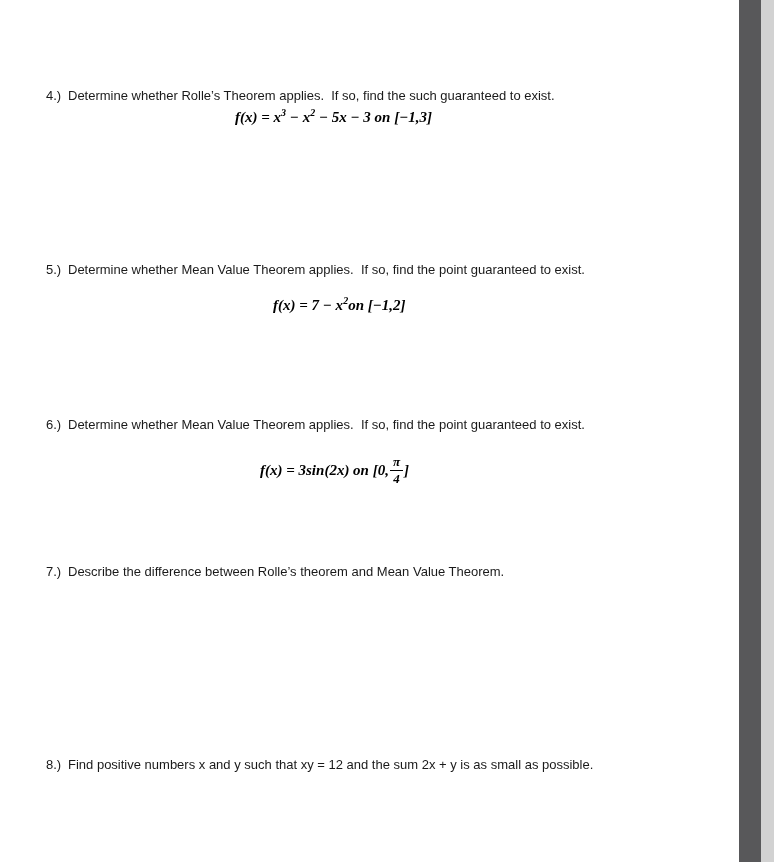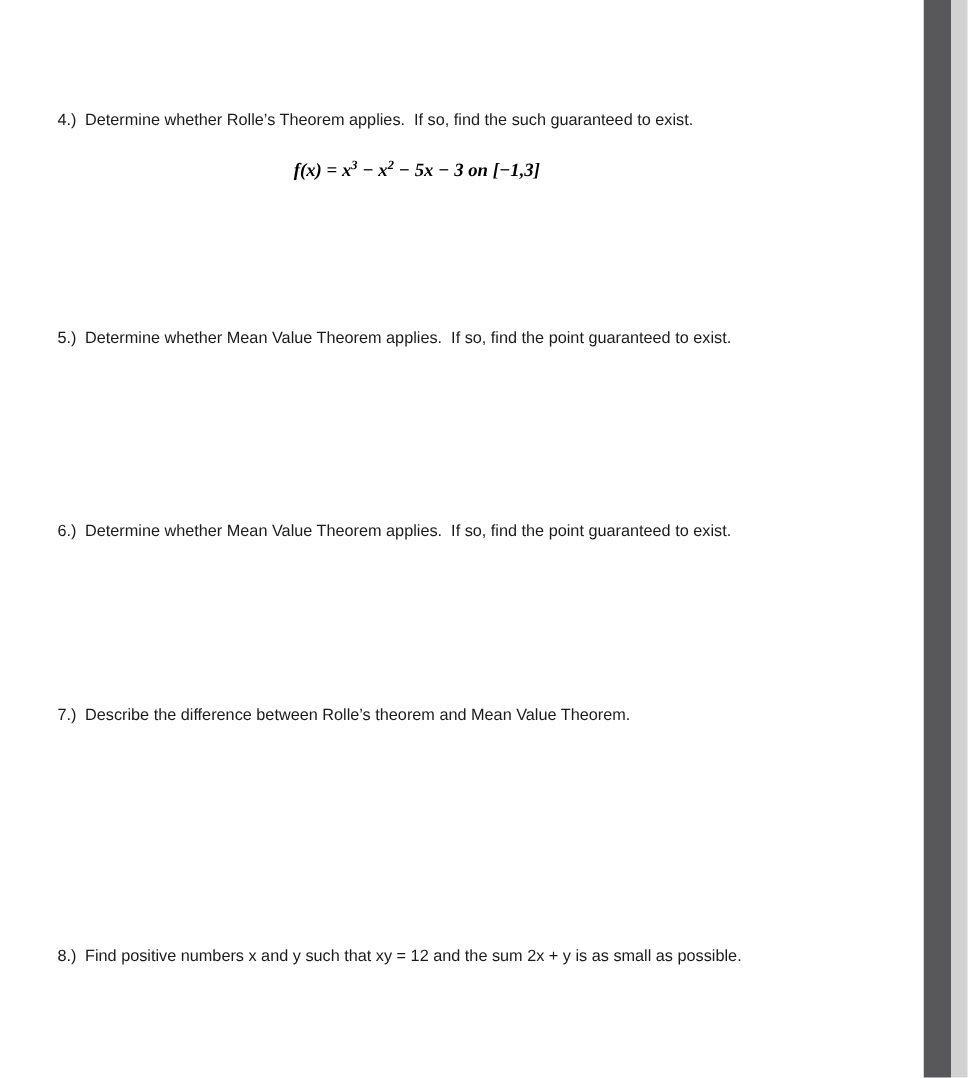--- a/index.html
+++ b/index.html
@@ -74,37 +74,43 @@
 <body>
 
 <div class="page">
 
   <section class="problem" style="top:87px;">
     <div class="pline">
       <span class="num">4.)</span>
       <span class="prompt">Determine whether Rolle’s Theorem applies.  If so, find the such guaranteed to exist.</span>
     </div>
   </section>
-  <div class="formula" style="top:112px; left:220px;">
+  <div class="formula" style="top:92px; left:220px;">
     <span>f(x) = x</span><sup>3</sup><span> − x</span><sup>2</sup><span> − 5x − 3 on [−1,3]</span>
   </div>
 
   <section class="problem" style="top:261px;">
     <div class="pline">
       <span class="num">5.)</span>
       <span class="prompt">Determine whether Mean Value Theorem applies.  If so, find the point guaranteed to exist.</span>
     </div>
   </section>
+  <div class="formula" style="top:280px; left:258px;">
+    <span>f(x) = 7 − x</span><sup>2</sup><span>on [−1,2]</span>
+  </div>
 
   <section class="problem" style="top:416px;">
     <div class="pline">
       <span class="num">6.)</span>
       <span class="prompt">Determine whether Mean Value Theorem applies.  If so, find the point guaranteed to exist.</span>
     </div>
   </section>
+  <div class="formula" style="top:438px; left:245px;">
+    <span>f(x) = 3sin(2x) on [0,</span><span class="frac"><span class="frac-num">π</span><span class="frac-den">4</span></span><span>]</span>
+  </div>
 
   <section class="problem" style="top:563px;">
     <div class="pline">
       <span class="num">7.)</span>
       <span class="prompt">Describe the difference between Rolle’s theorem and Mean Value Theorem.</span>
     </div>
   </section>
 
   <section class="problem" style="top:756px;">
     <div class="pline">

